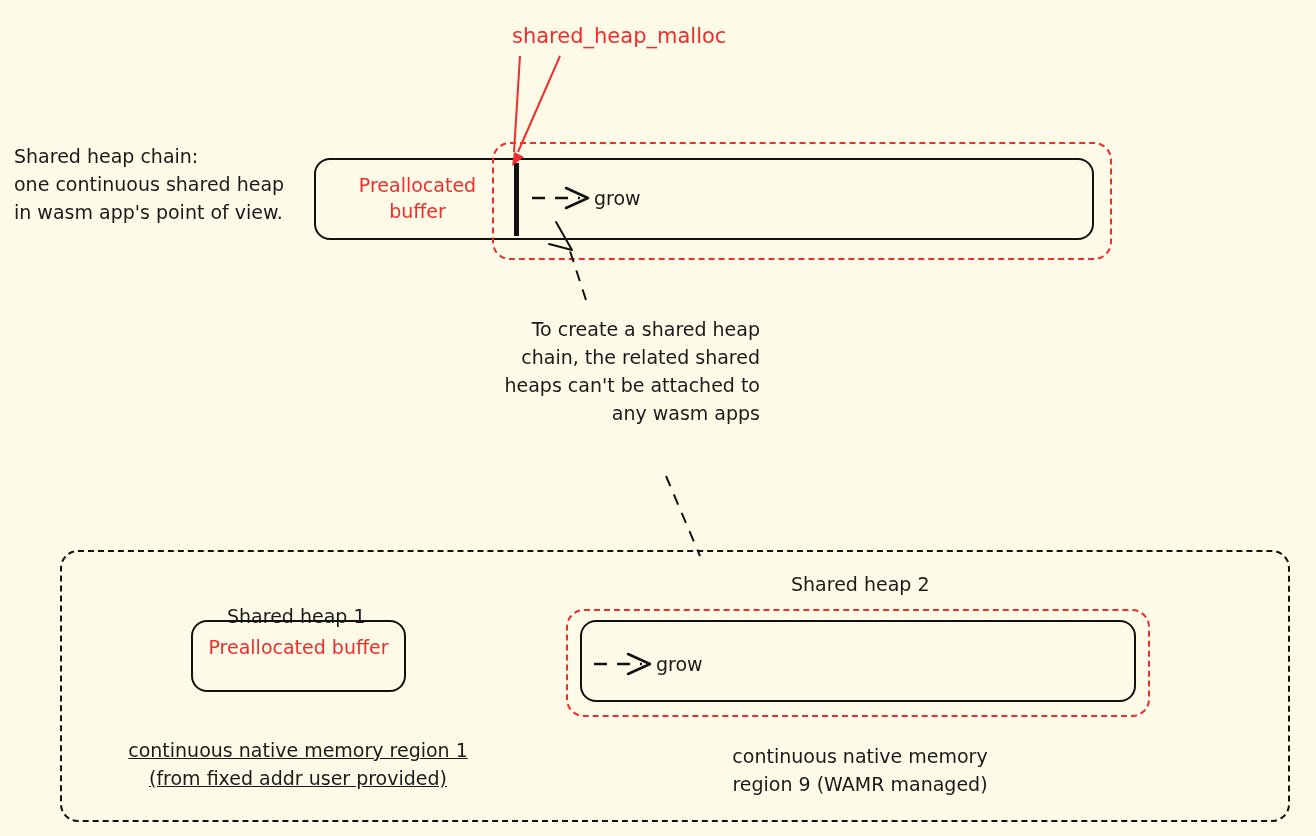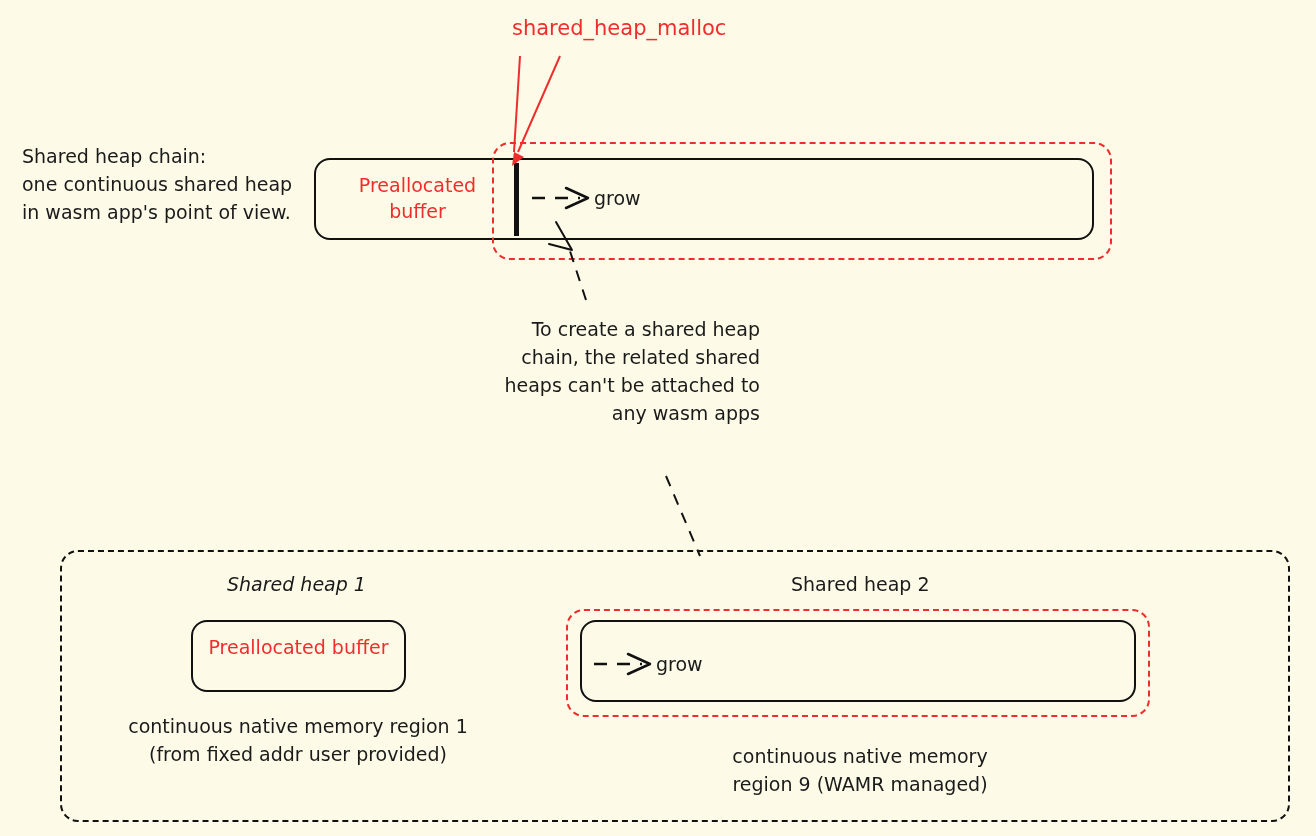--- a/index.html
+++ b/index.html
@@ -138,46 +138,46 @@
     width: 1316px;
     height: 836px;
     pointer-events: none;
   }
 </style>
 </head>
 <body>
 
 <div id="canvas">
 
-  <div class="lbl red" id="malloc-label" style="left:512px; top:14px; font-size:21px;">shared_heap_malloc</div>
-
-  <div class="lbl" id="left-caption" style="left:14px; top:142px;margin-left:8px;">Shared heap chain:
+  <div class="lbl red" id="malloc-label" style="left:512px; top:22px; font-size:21px;">shared_heap_malloc</div>
+
+  <div class="lbl" id="left-caption" style="left:14px; top:142px;">Shared heap chain:
 one continuous shared heap
 in wasm app's point of view.</div>
 
   <div id="top-bar"></div>
   <div id="top-red-dashed"></div>
   <div id="top-divider"></div>
   <div id="prealloc-top">Preallocated
 buffer</div>
   <div class="lbl" id="grow-top" style="left:594px; top:184px;">grow</div>
 
   <div class="lbl center" id="middle-note" style="left:490px; top:315px; width:270px; text-align:right;">To create a shared heap
 chain, the related
 shared heaps can't be
 attached to any wasm
 apps</div>
 
   <div id="bottom-box"></div>
 
-  <div class="lbl" id="heap1-title" style="left:227px; top:570px;font-style:italic;">Shared heap 1</div>
+  <div class="lbl" id="heap1-title" style="left:227px; top:602px;">Shared heap 1</div>
   <div id="heap1-rect"></div>
   <div id="prealloc-bottom">Preallocated
 buffer</div>
-  <div class="lbl center" id="heap1-caption" style="left:128px; top:712px; width:340px;">continuous native memory region 1
+  <div class="lbl center" id="heap1-caption" style="left:128px; top:736px; width:340px;text-decoration:underline;">continuous native memory region 1
 (from fixed addr user provided)</div>
 
   <div class="lbl" id="heap2-title" style="left:791px; top:570px;">Shared heap 2</div>
   <div id="heap2-red-dashed"></div>
   <div id="heap2-rect"></div>
   <div class="lbl" id="grow-bottom" style="left:656px; top:650px;">grow</div>
   <div class="lbl center" id="heap2-caption" style="left:700px; top:742px; width:320px;">continuous native memory region 9
 (WAMR managed)</div>
 
   <svg class="overlay" viewBox="0 0 1316 836">

